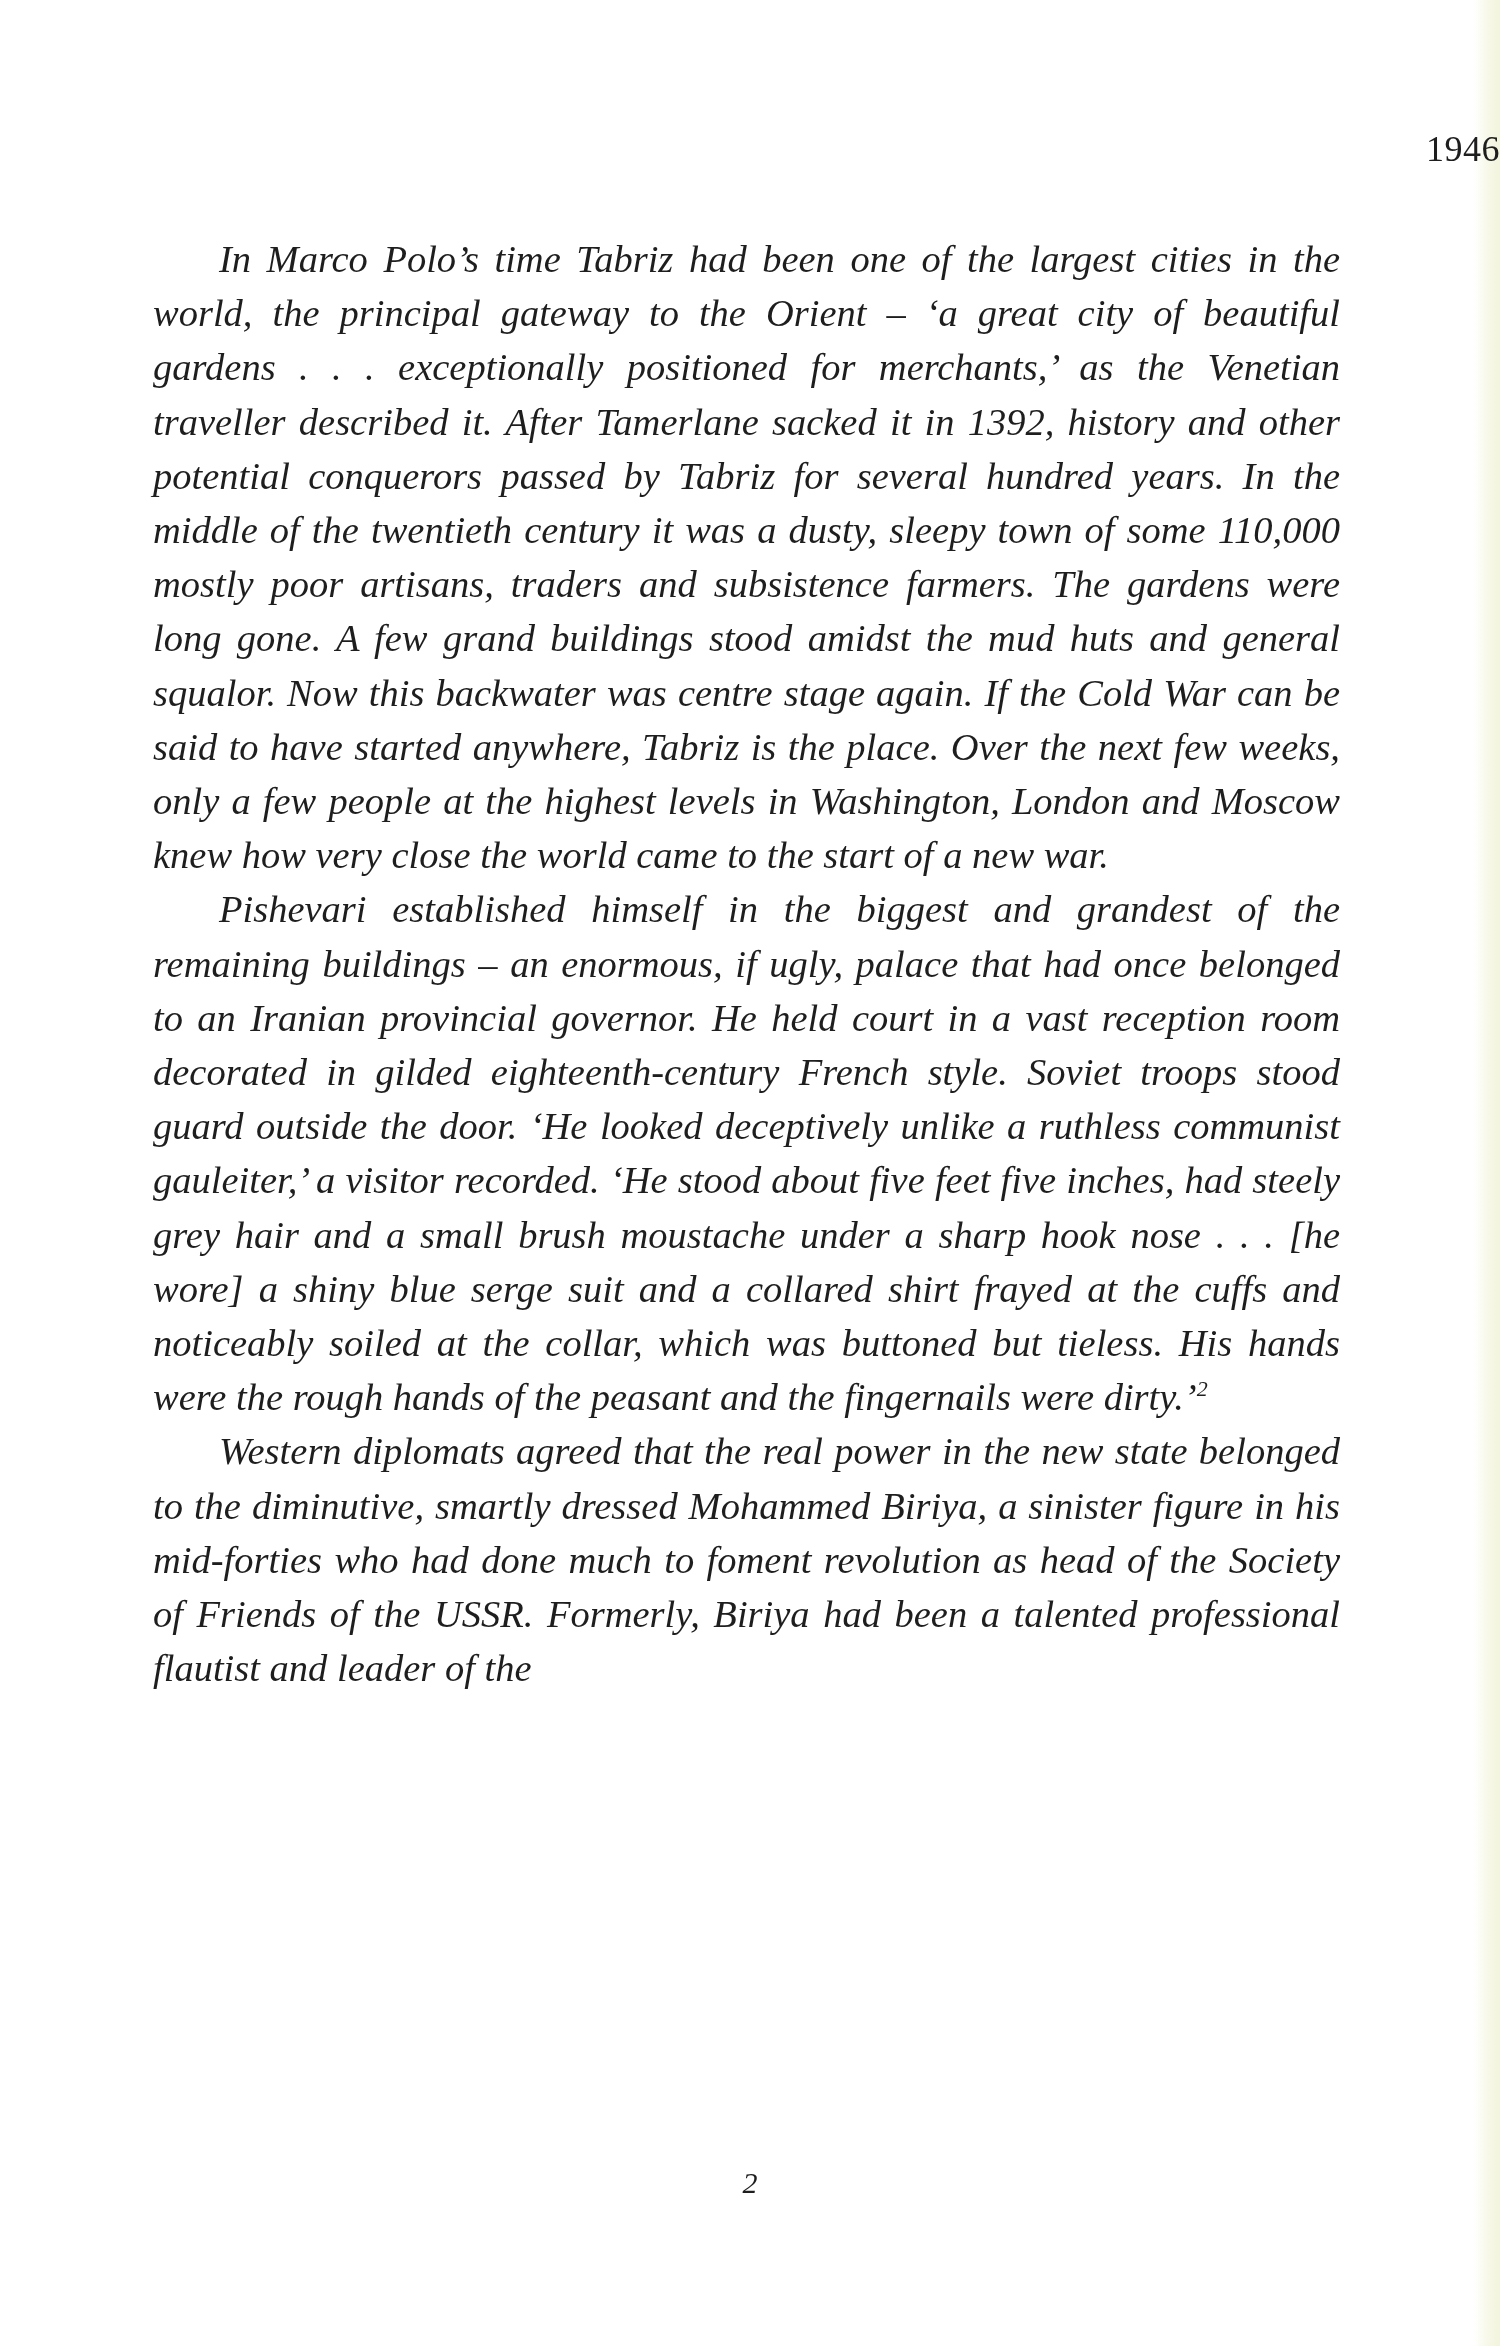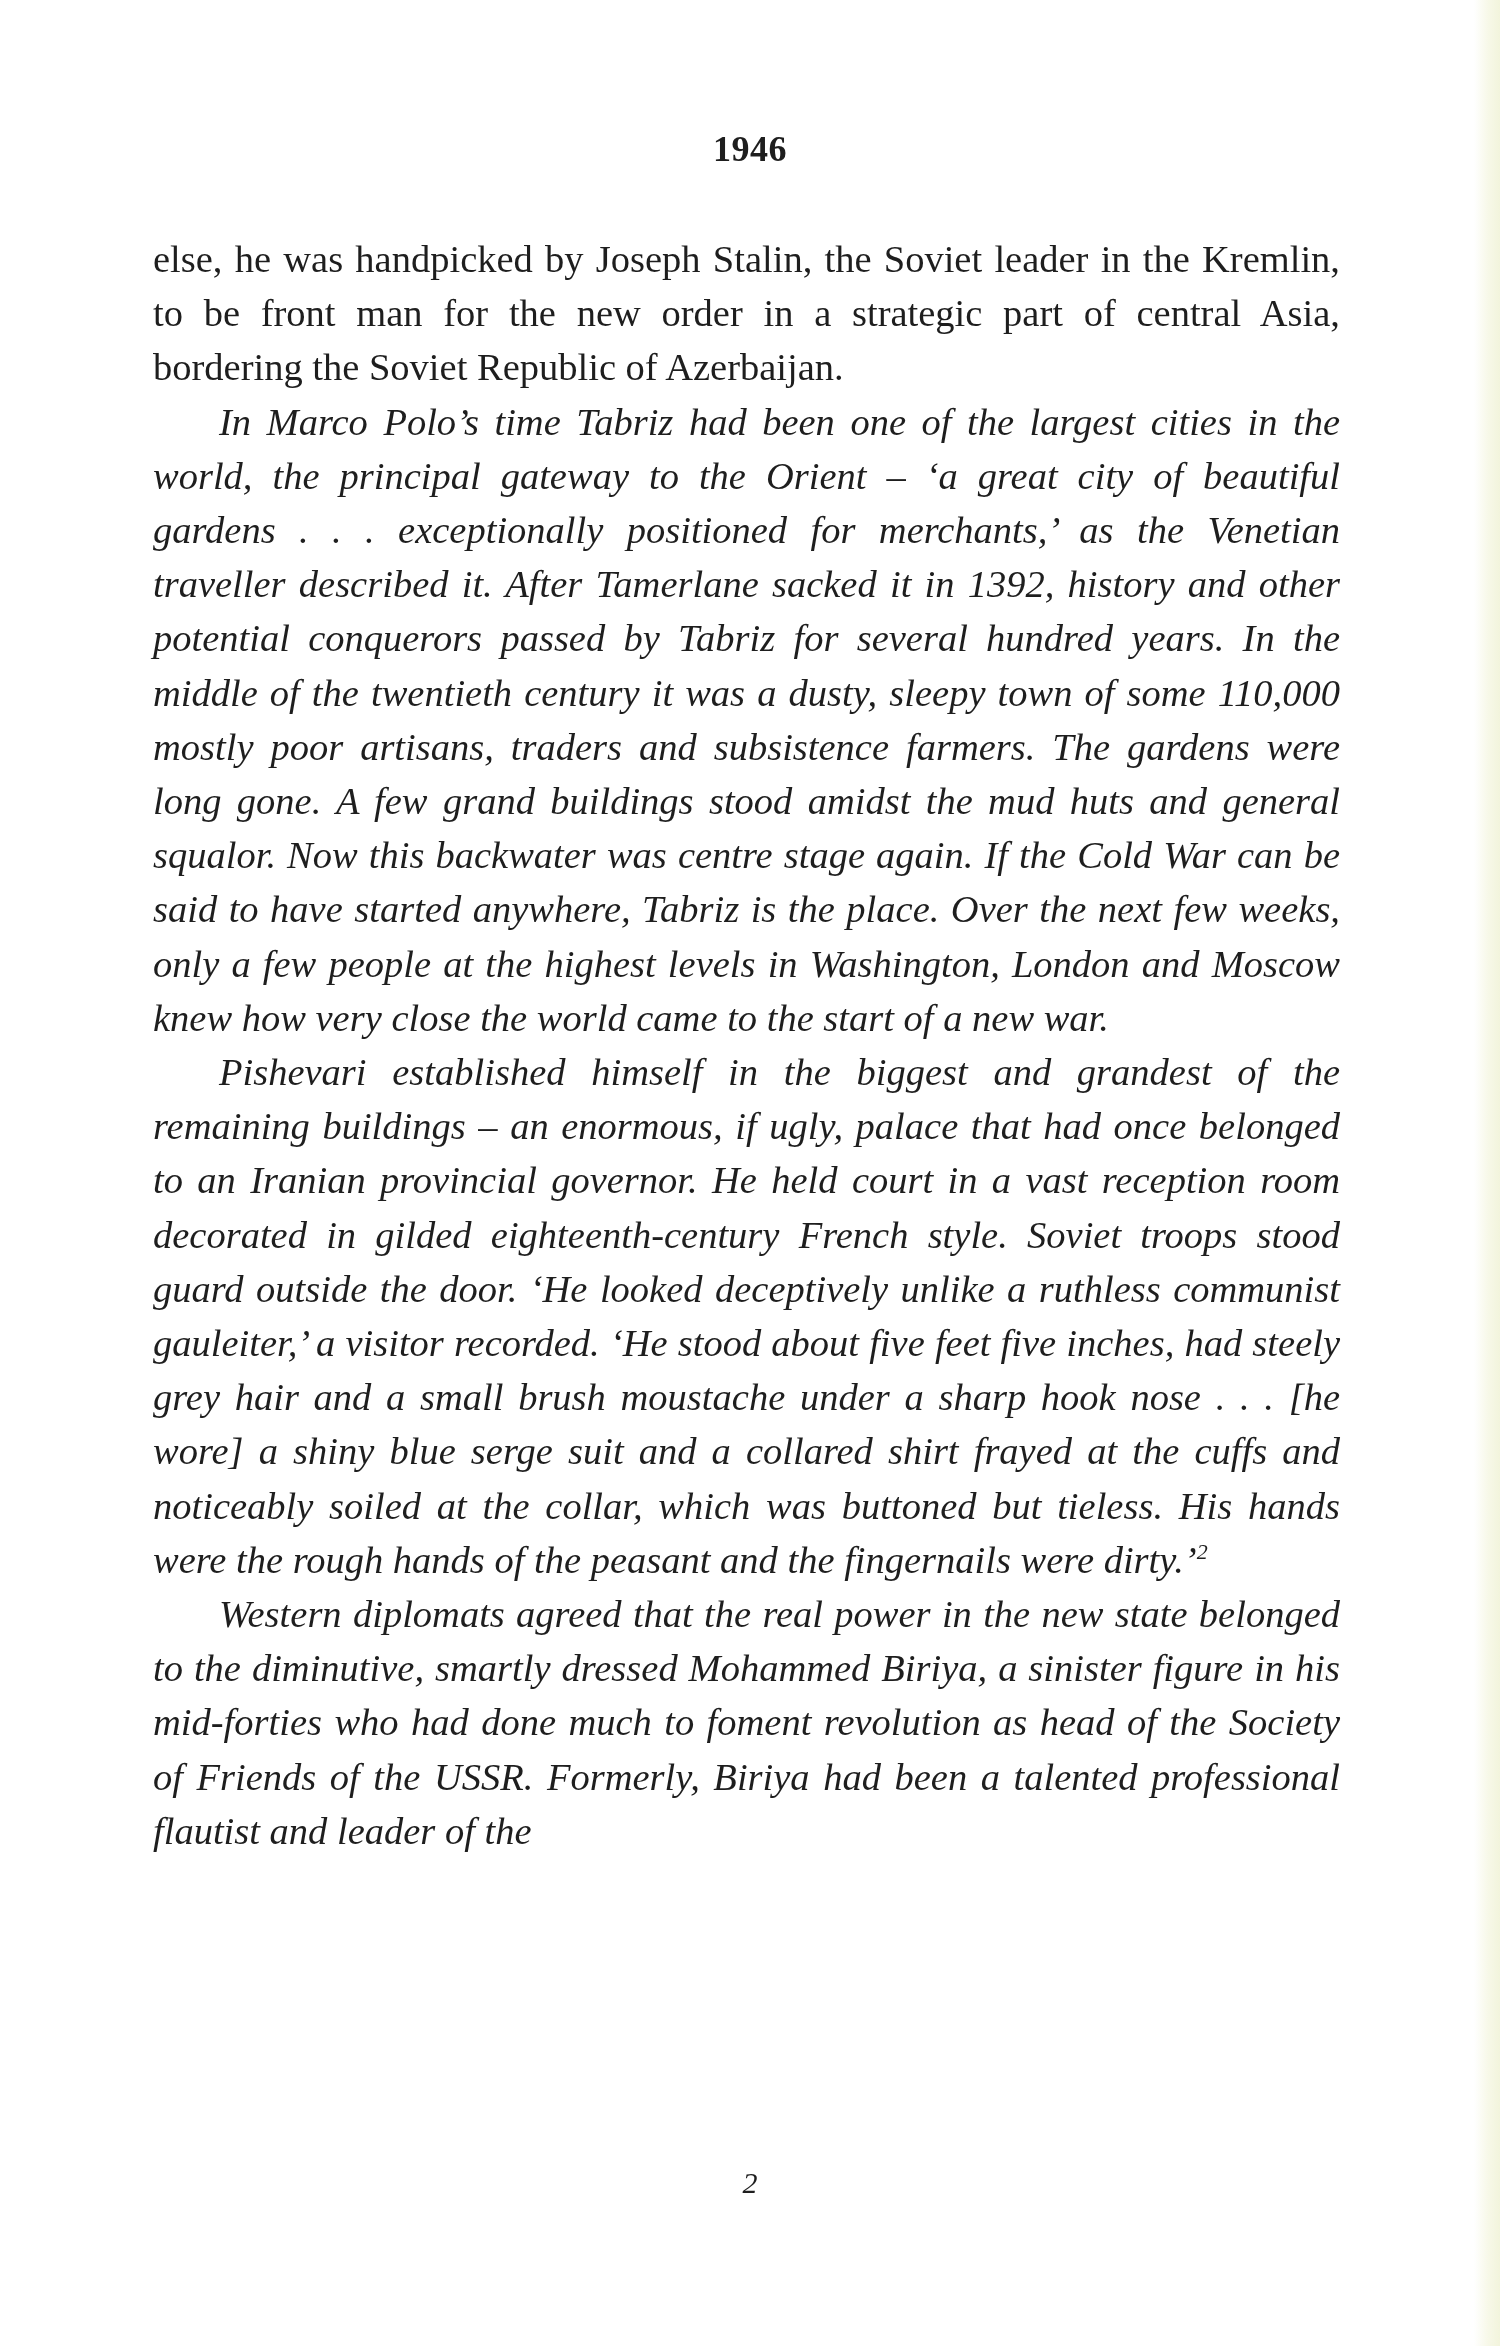--- a/index.html
+++ b/index.html
@@ -21,24 +21,23 @@
       right: 0;
       width: 26px;
       height: 2346px;
       background: linear-gradient(to right, rgba(250,250,240,0) 0%, #f7f8e8 55%, #f2f4dc 100%);
     }
     .running-head {
       position: absolute;
       top: 128px;
       left: 0;
       width: 1500px;
-      text-align: center;
+      text-align: right;
       font-size: 36px;
       letter-spacing: 0.5px;
-      font-weight: bold;
     }
     .body-text {
       position: absolute;
       top: 232px;
       left: 153px;
       width: 1187px;
       font-size: 38.5px;
       line-height: 54.2px;
       text-align: justify;
       hyphens: none;
@@ -67,23 +66,20 @@
     }
   </style>
 </head>
 <body>
 
 <div class="page-edge"></div>
 
 <div class="running-head">1946</div>
 
 <div class="body-text">
-  <p class="para">
-    <span>else, he was handpicked by Joseph Stalin, the Soviet leader in the Kremlin, to be front man for the new order in a strategic part of central Asia, bordering the Soviet Republic of Azerbaijan.</span>
-  </p>
   <p class="para indent">
     <span>In Marco Polo’s time Tabriz had been one of the largest cities in the world, the principal gateway to the Orient – ‘a great city of beautiful gardens . . . exceptionally positioned for merchants,’ as the Venetian traveller described it. After Tamerlane sacked it in 1392, history and other potential conquerors passed by Tabriz for several hundred years. In the middle of the twentieth century it was a dusty, sleepy town of some 110,000 mostly poor artisans, traders and subsistence farmers. The gardens were long gone. A few grand buildings stood amidst the mud huts and general squalor. Now this backwater was centre stage again. If the Cold War can be said to have started anywhere, Tabriz is the place. Over the next few weeks, only a few people at the highest levels in Washington, London and Moscow knew how very close the world came to the start of a new war.</span>
   </p>
   <p class="para indent">
     <span>Pishevari established himself in the biggest and grandest of the remaining buildings – an enormous, if ugly, palace that had once belonged to an Iranian provincial governor. He held court in a vast reception room decorated in gilded eighteenth-century French style. Soviet troops stood guard outside the door. ‘He looked deceptively unlike a ruthless communist gauleiter,’ a visitor recorded. ‘He stood about five feet five inches, had steely grey hair and a small brush moustache under a sharp hook nose . . . [he wore] a shiny blue serge suit and a collared shirt frayed at the cuffs and noticeably soiled at the collar, which was buttoned but tieless. His hands were the rough hands of the peasant and the fingernails were dirty.’</span><span class="footnote-ref">2</span>
   </p>
   <p class="para indent">
     <span>Western diplomats agreed that the real power in the new state belonged to the diminutive, smartly dressed Mohammed Biriya, a sinister figure in his mid-forties who had done much to foment revolution as head of the Society of Friends of the USSR. Formerly, Biriya had been a talented professional flautist and leader of the</span>
   </p>
 </div>

